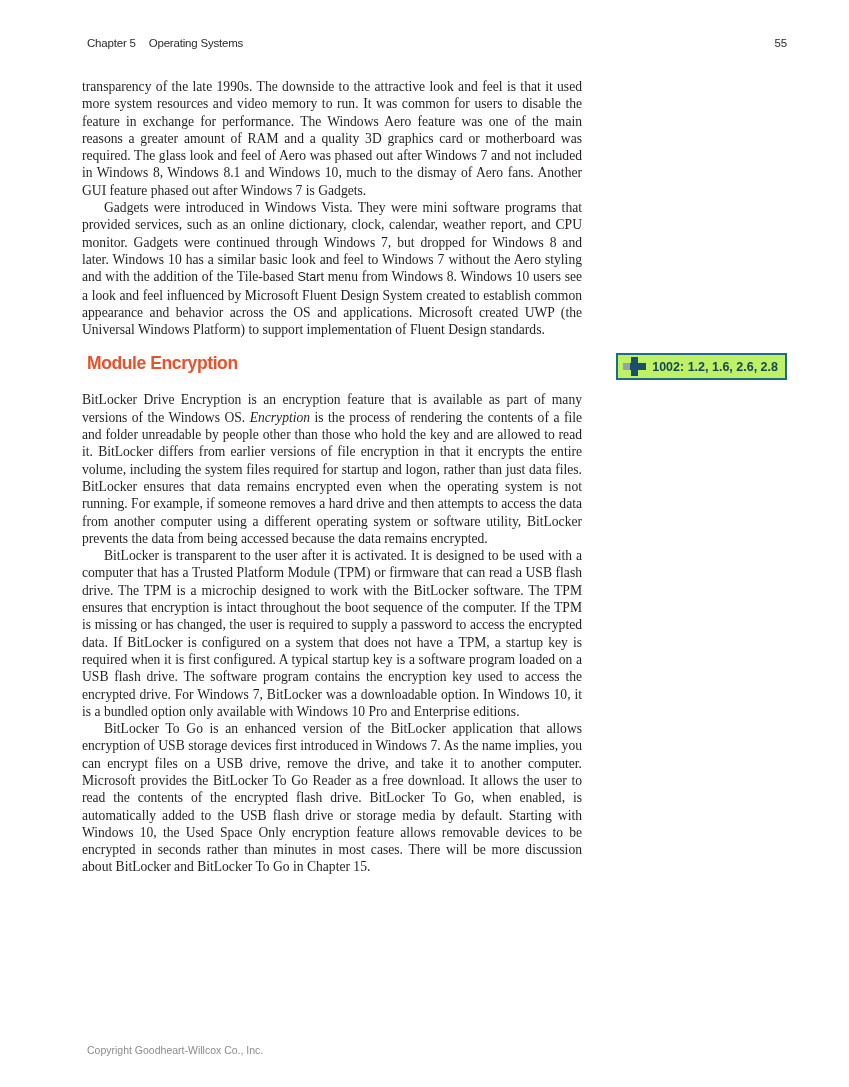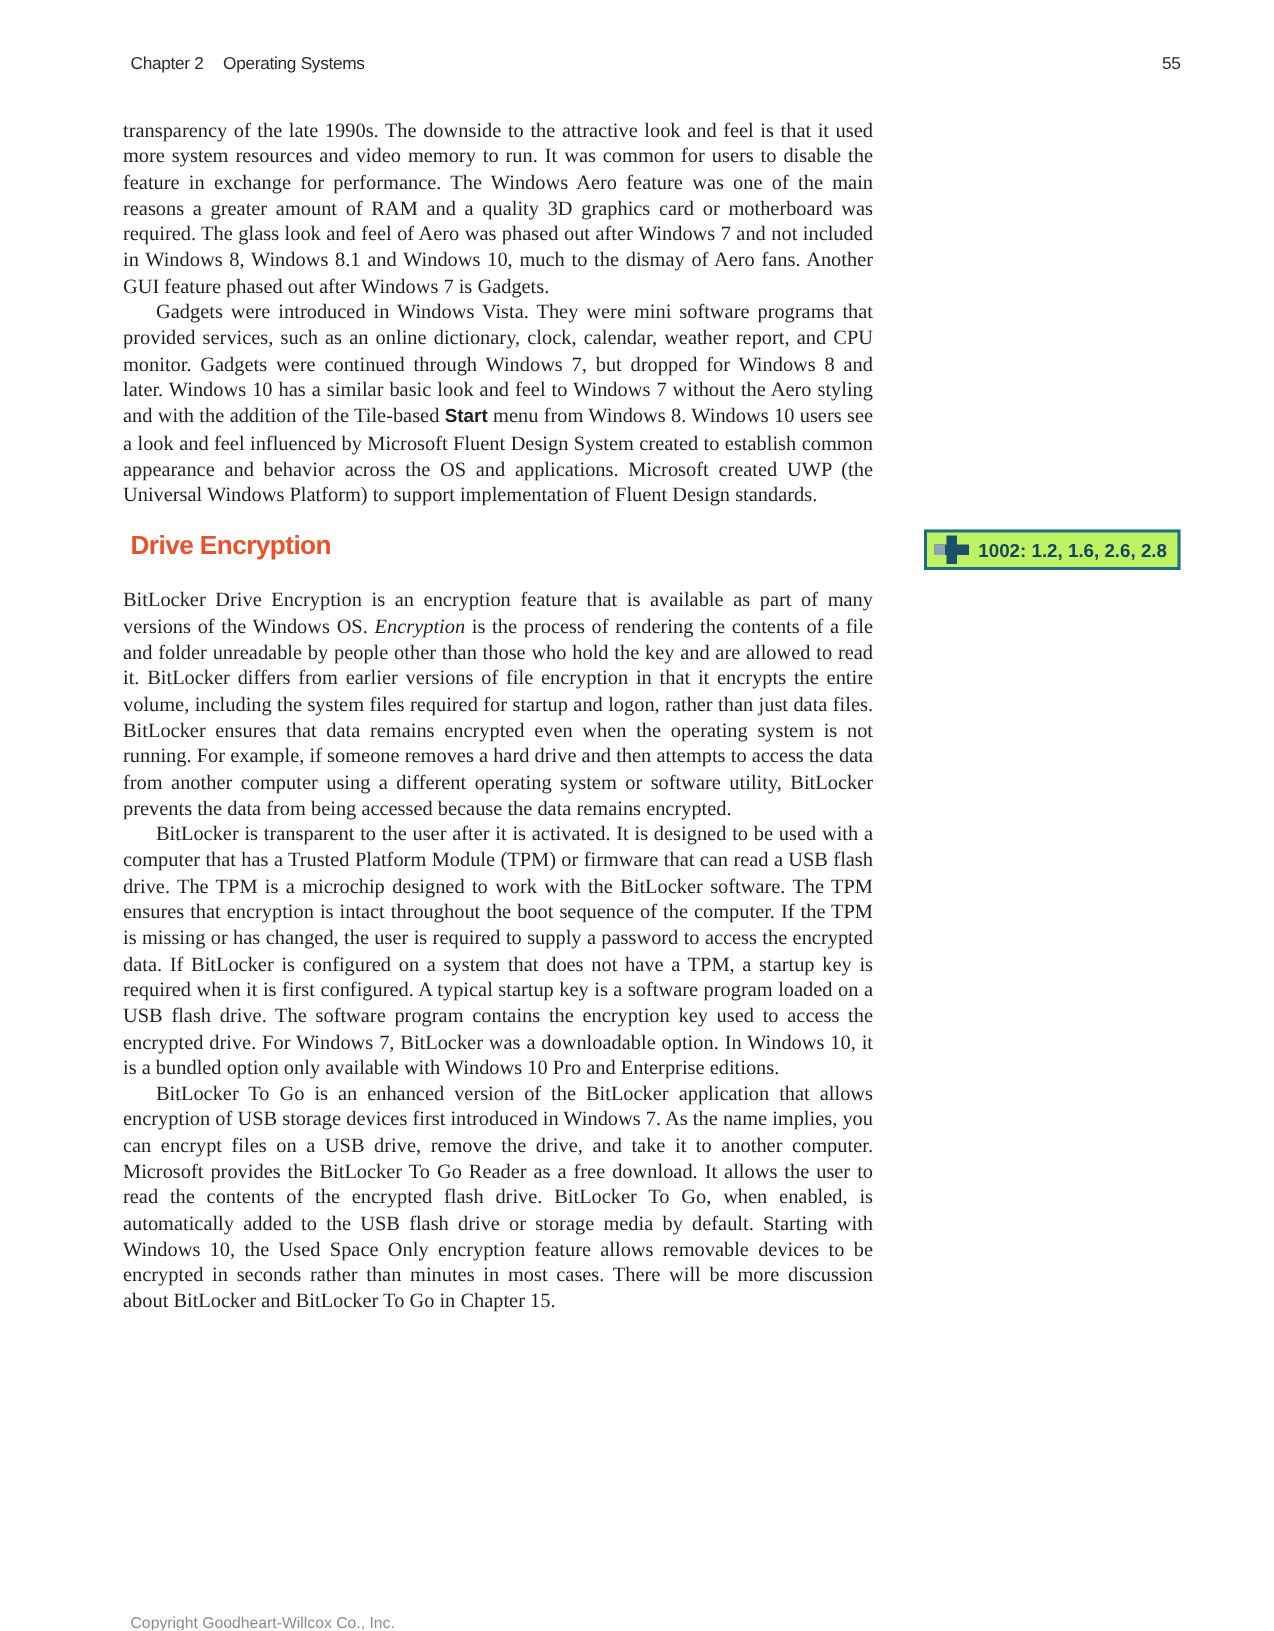--- a/index.html
+++ b/index.html
@@ -36,21 +36,21 @@
     margin-left: 82px;
     font-size: 13.6px;
     line-height: 17.3px;
     text-align: justify;
   }
   p.first { margin-top: 29px; }
   p.indent { text-indent: 22px; }
   .term-italic { font-style: italic; }
   .term-bold-sans {
     font-family: "Liberation Sans", sans-serif;
-    font-weight: 700;
+    font-weight: 400;
     font-size: 12.6px;
   }
 
   
   .section-head {
     width: 700px;
     margin-left: 87px;
     margin-top: 14px;
     margin-bottom: 11px;
     display: flex;
@@ -106,46 +106,46 @@
   .plus-icon .pl {
     position: absolute; left: 0; top: 6px;
     width: 7px; height: 7px;
     background: var(--plus-light, #8ca4b4);
   }
 
   
   .page-footer {
     position: absolute;
     left: 87px;
-    top: 1076px;
+    top: 1044px;
     font-family: "Liberation Sans", sans-serif;
     font-size: 10.5px;
     color: var(--footer-text, #8c8c8c);
   }
 </style>
 </head>
 <body>
 
 <div class="page">
 
   <header class="running-head">
     <div>
-      <span class="chapter-label">Chapter 2</span><span>Operating Systems</span>
+      <span class="chapter-label">Chapter 5</span><span>Operating Systems</span>
     </div>
     <div>55</div>
   </header>
 
   <main class="body-col">
 
     <p class="first">transparency of the late 1990s. The downside to the attractive look and feel is that it used more system resources and video memory to run. It was common for users to disable the feature in exchange for performance. The Windows Aero feature was one of the main reasons a greater amount of RAM and a quality 3D graphics card or motherboard was required. The glass look and feel of Aero was phased out after Windows 7 and not included in Windows 8, Windows 8.1 and Windows 10, much to the dismay of Aero fans. Another GUI feature phased out after Windows 7 is Gadgets.</p>
 
     <p class="indent"><span>Gadgets were introduced in Windows Vista. They were mini software programs that provided services, such as an online dictionary, clock, calendar, weather report, and CPU monitor. Gadgets were continued through Windows 7, but dropped for Windows 8 and later. Windows 10 has a similar basic look and feel to Windows 7 without the Aero styling and with the addition of the Tile-based </span><span class="term-bold-sans">Start</span><span> menu from Windows 8. Windows 10 users see a look and feel influenced by Microsoft Fluent Design System created to establish common appearance and behavior across the OS and applications. Microsoft created UWP (the Universal Windows Platform) to support implementation of Fluent Design standards.</span></p>
 
     <div class="section-head">
-      <h2 class="section-title">Drive Encryption</h2>
+      <h2 class="section-title">Module Encryption</h2>
       <div class="cert-badge">
         <span class="plus-icon">
             <i class="pv"></i>
             <i class="ph"></i>
             <i class="pl"></i>
           </span>
         <span class="badge-label">1002: 1.2, 1.6, 2.6, 2.8</span>
       </div>
     </div>
 

